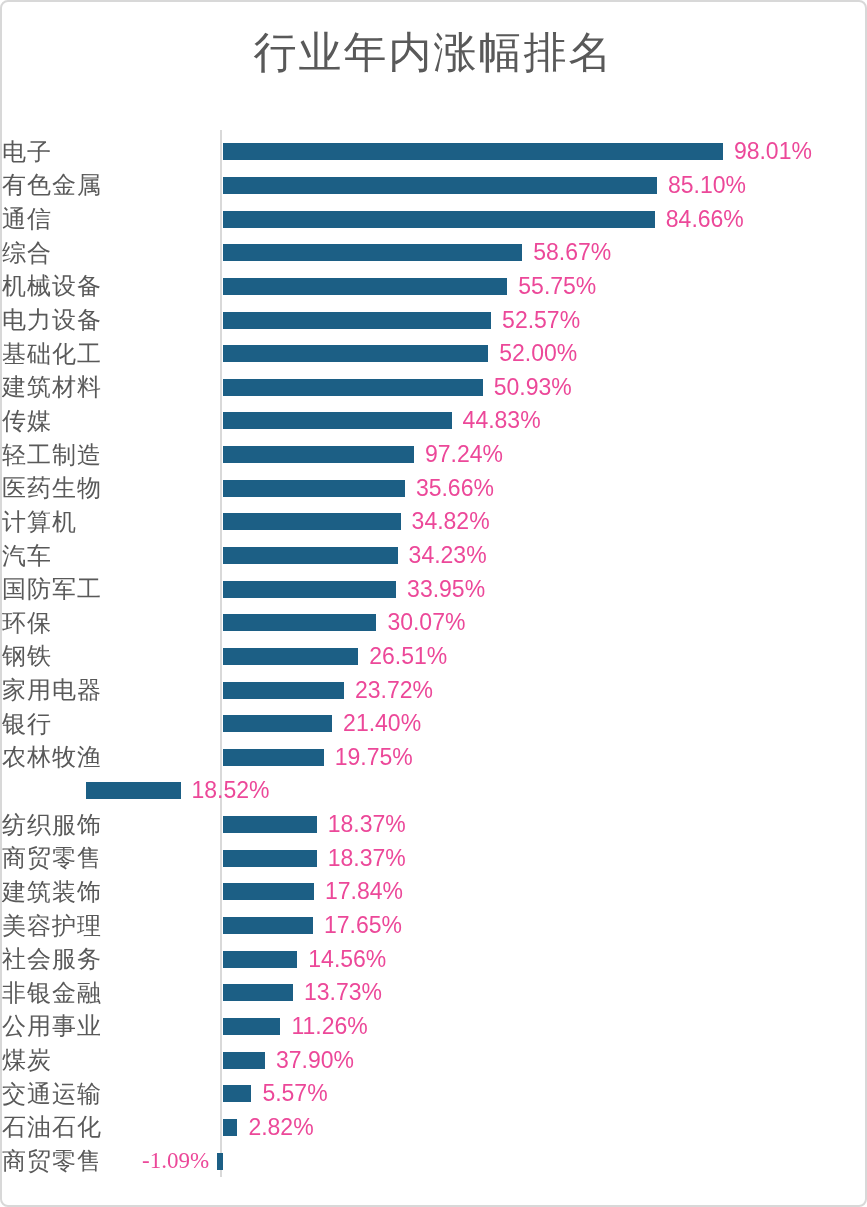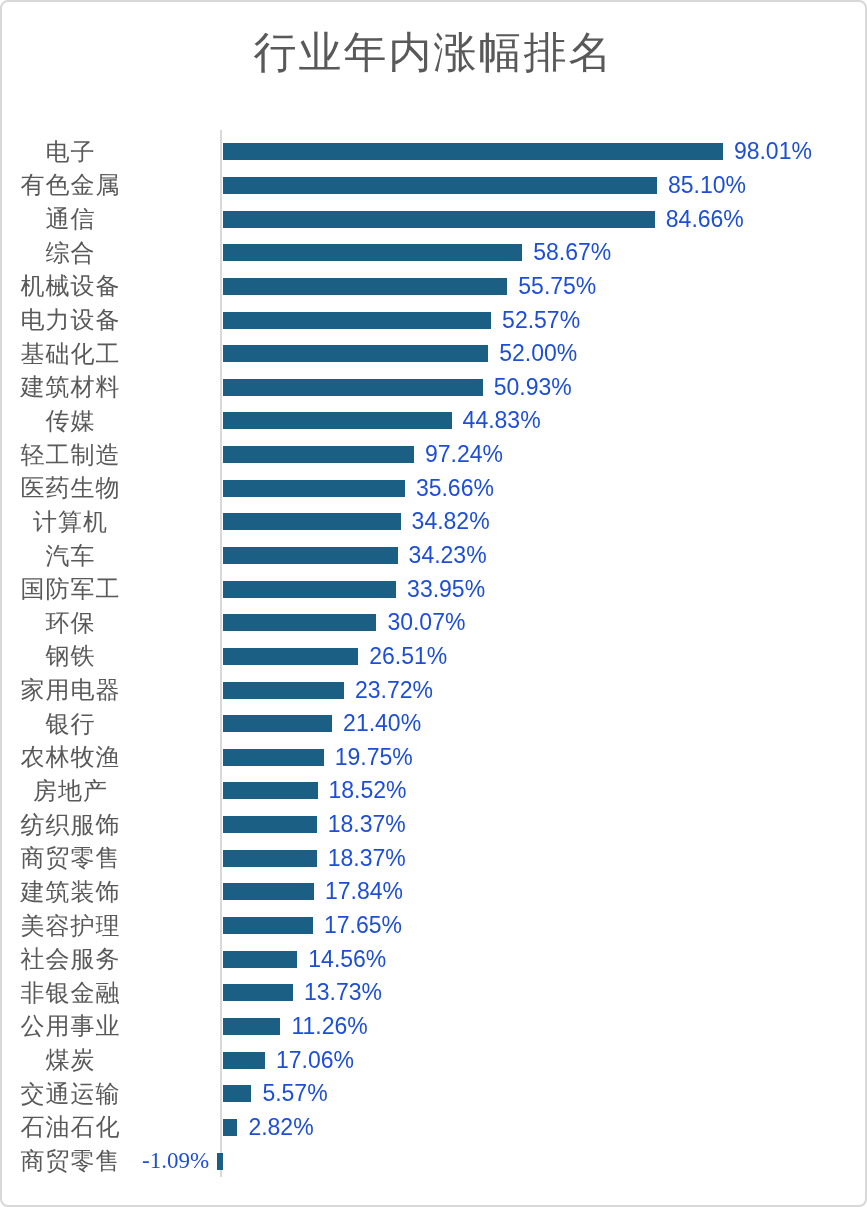--- a/index.html
+++ b/index.html
@@ -17,26 +17,26 @@
     position:absolute;top:22px;left:0;width:100%;
     text-align:center;
     font-size:43px;font-weight:400;letter-spacing:2px;
     color:#595959;
   }
   .chart{position:absolute;left:0;top:128px;width:867px;height:1047px;}
   .axis{position:absolute;left:218px;top:0;width:2px;height:1047px;background:#D9D9D9;}
   .rows{position:absolute;left:0;top:5px;width:867px;}
   .row{height:33.65px;display:flex;align-items:center;}
   .cat{
-    flex:none;width:137px;text-align:center;
+    flex:none;width:137px;text-align:left;
     font-size:24px;color:#595959;letter-spacing:1px;white-space:nowrap;
   }
   .bar{flex:none;height:17px;background:#1C5F85;margin-left:84px;}
   .bar.negbar{margin-left:8px;}
-  .val{font-size:23px;color:#1d4ed8;margin-left:11px;white-space:nowrap;}
+  .val{font-size:23px;color:#ec4899;margin-left:11px;white-space:nowrap;}
   .val.neg{margin-left:3px;font-family:Liberation Serif, serif;}
 </style>
 </head>
 <body>
 
 <div class="frame">
   <div class="title">行业年内涨幅排名</div>
   <div class="chart">
     <div class="axis"></div>
     <div class="rows" id="rows">
@@ -129,21 +129,20 @@
           <span class="cat">银行</span>
           <span class="bar" style="width: 109.1px; background: rgb(28, 95, 133);"></span>
           <span class="val">21.40%</span>
         </div>
         <div class="row">
           <span class="cat">农林牧渔</span>
           <span class="bar" style="width: 100.7px; background: rgb(28, 95, 133);"></span>
           <span class="val">19.75%</span>
         </div>
         <div class="row">
-          <span class="cat">房地产</span>
           <span class="bar" style="width: 94.5px; background: rgb(28, 95, 133);"></span>
           <span class="val">18.52%</span>
         </div>
         <div class="row">
           <span class="cat">纺织服饰</span>
           <span class="bar" style="width: 93.7px; background: rgb(28, 95, 133);"></span>
           <span class="val">18.37%</span>
         </div>
         <div class="row">
           <span class="cat">商贸零售</span>
@@ -171,21 +170,21 @@
           <span class="val">13.73%</span>
         </div>
         <div class="row">
           <span class="cat">公用事业</span>
           <span class="bar" style="width: 57.4px; background: rgb(28, 95, 133);"></span>
           <span class="val">11.26%</span>
         </div>
         <div class="row">
           <span class="cat">煤炭</span>
           <span class="bar" style="width: 42px; background: rgb(28, 95, 133);"></span>
-          <span class="val">17.06%</span>
+          <span class="val">37.90%</span>
         </div>
         <div class="row">
           <span class="cat">交通运输</span>
           <span class="bar" style="width: 28.4px; background: rgb(28, 95, 133);"></span>
           <span class="val">5.57%</span>
         </div>
         <div class="row">
           <span class="cat">石油石化</span>
           <span class="bar" style="width: 14.4px; background: rgb(28, 95, 133);"></span>
           <span class="val">2.82%</span>

